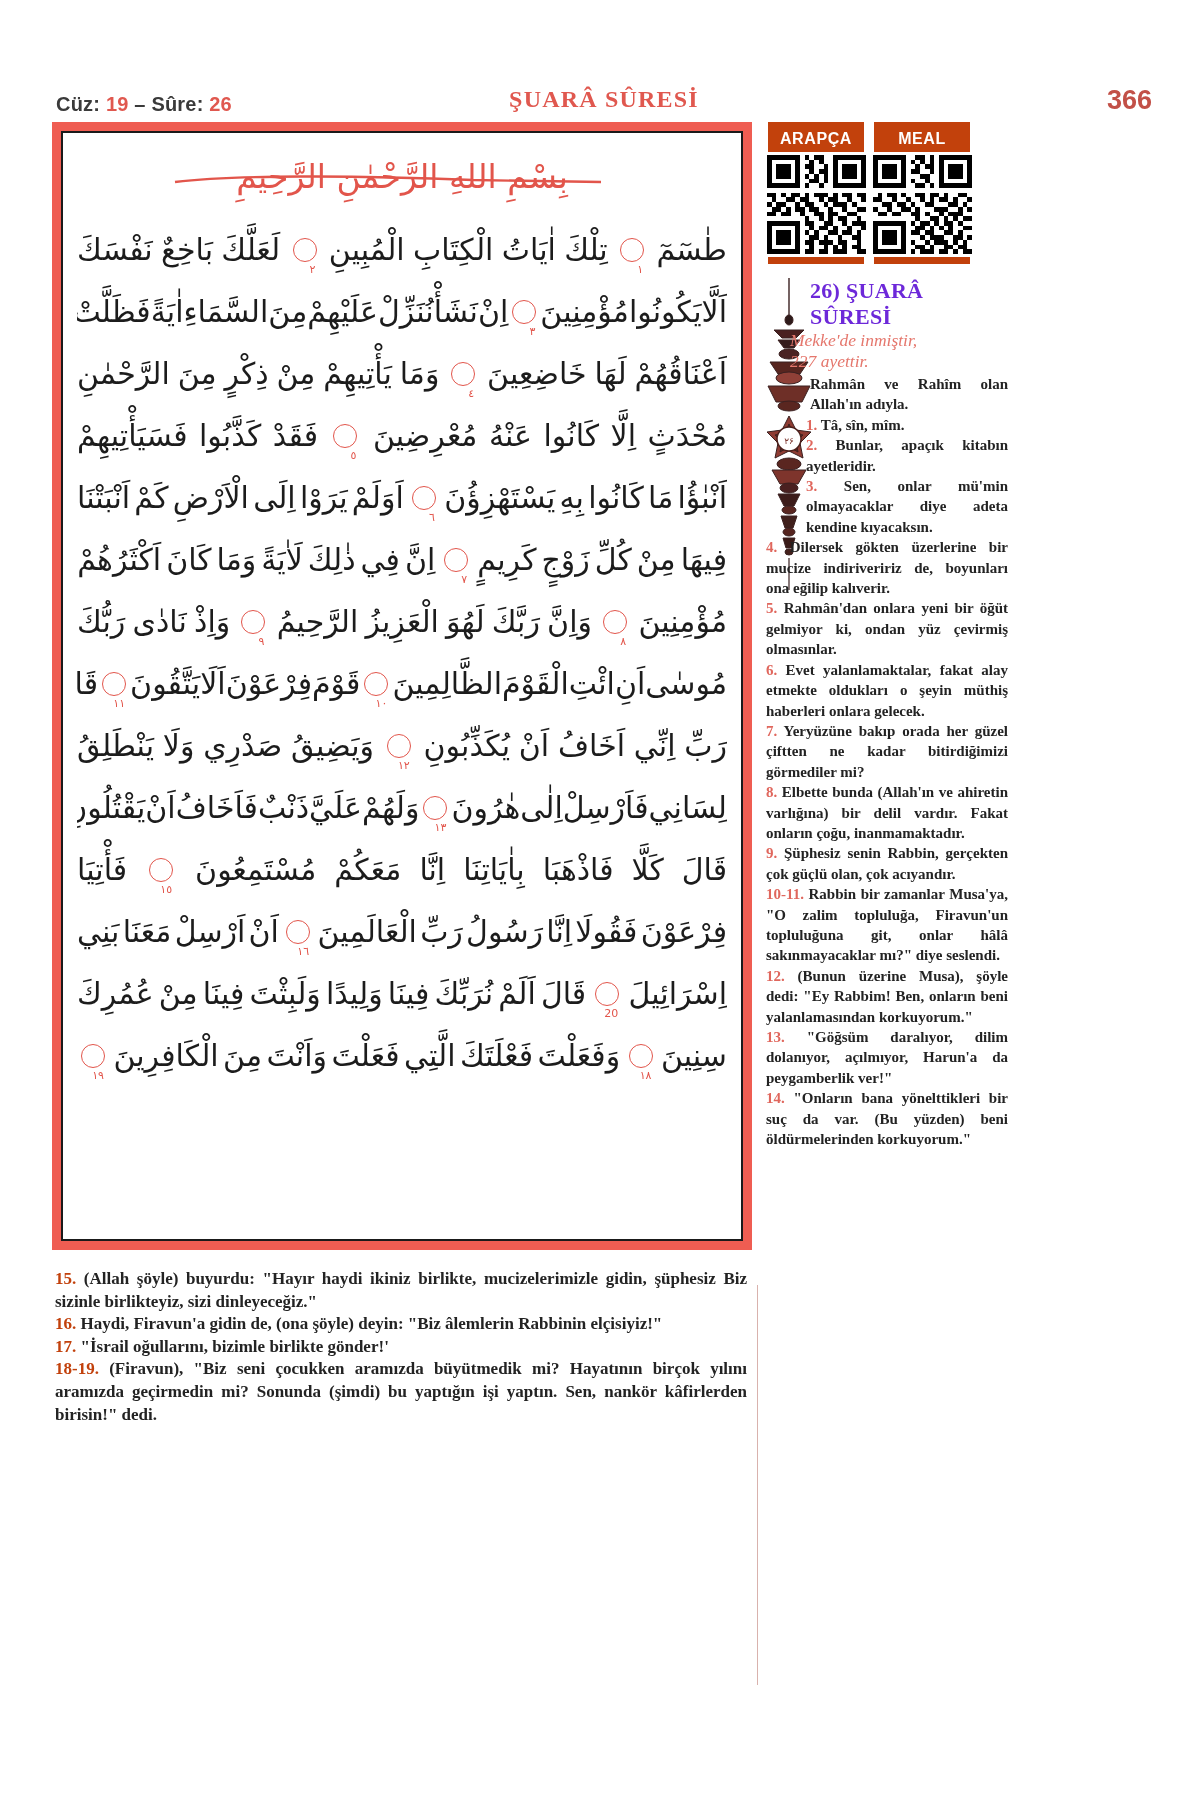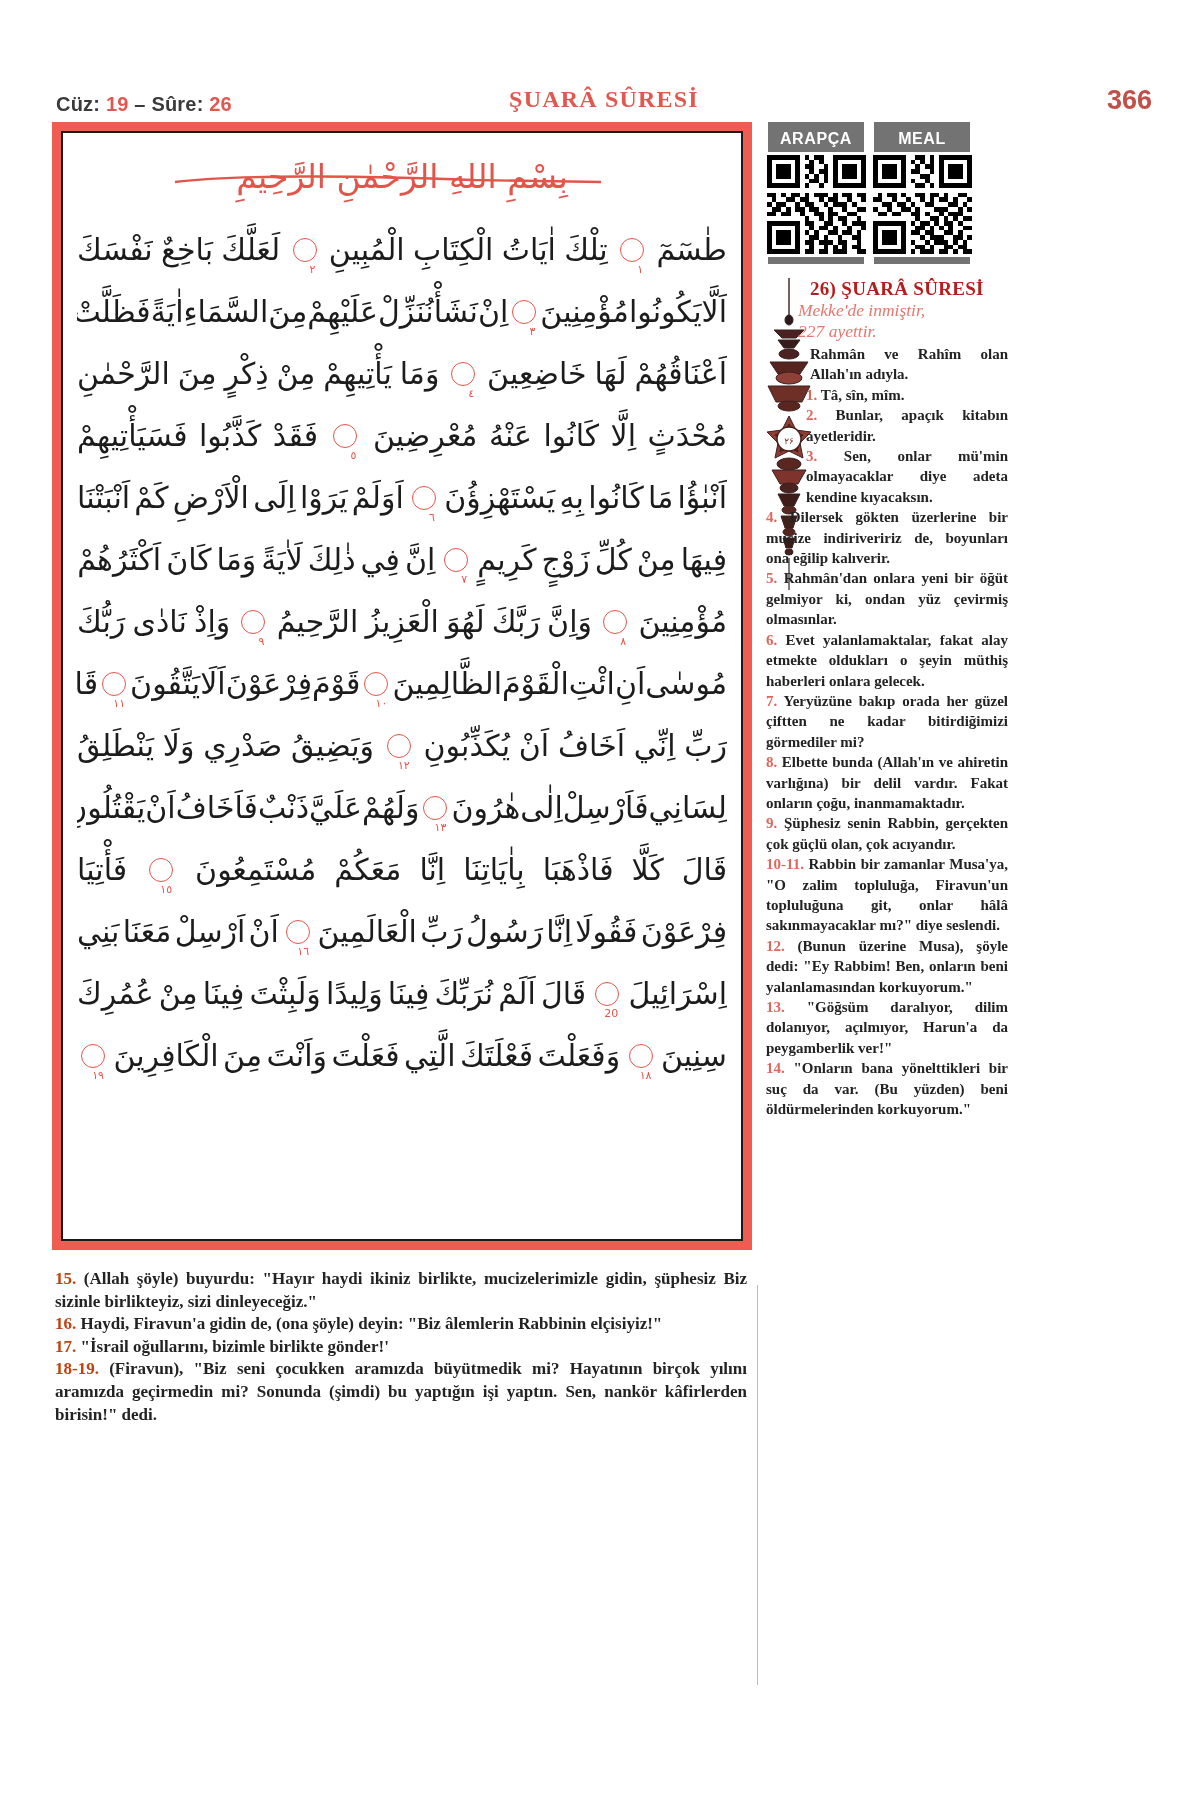--- a/index.html
+++ b/index.html
@@ -101,21 +101,21 @@
 
   
   #qr-panel {
     position: absolute;
     left: 768px; top: 122px;
     width: 236px; height: 142px;
     display: flex; gap: 10px;
   }
   .qr-card {
     width: 96px;
-    background: #737373;
+    background: #c2410c;
     padding: 4px 4px 5px 4px;
     display: flex; flex-direction: column; align-items: center;
   }
   .qr-label {
     font-family: "Liberation Sans", sans-serif;
     font-size: 16px; font-weight: bold; color: #ffffff;
     letter-spacing: .6px;
     height: 26px; line-height: 26px;
   }
   .qr-code {
@@ -136,29 +136,29 @@
     left: -6px; top: 0;
     width: 58px; height: 480px;
   }
   #trans-body {
     position: absolute;
     left: 0; top: 0;
     width: 242px;
   }
   .t-title {
     font-family: "Liberation Serif", serif;
-    font-size: 19px; font-weight: bold; color: #b91c1c;
+    font-size: 22px; font-weight: bold; color: #6d28d9;
     margin-left: 44px;
     letter-spacing: .3px;
   }
   .t-sub {
     font-family: "Liberation Serif", serif;
     font-style: italic;
     font-size: 17.5px; color: #e5776d;
-    margin-left: 32px;
+    margin-left: 24px;
     line-height: 21px;
   }
   .t-para {
     font-family: "Liberation Serif", serif;
     font-size: 15px;
     line-height: 20.4px;
     color: #232323;
     text-align: justify;
     font-weight: bold;
   }

